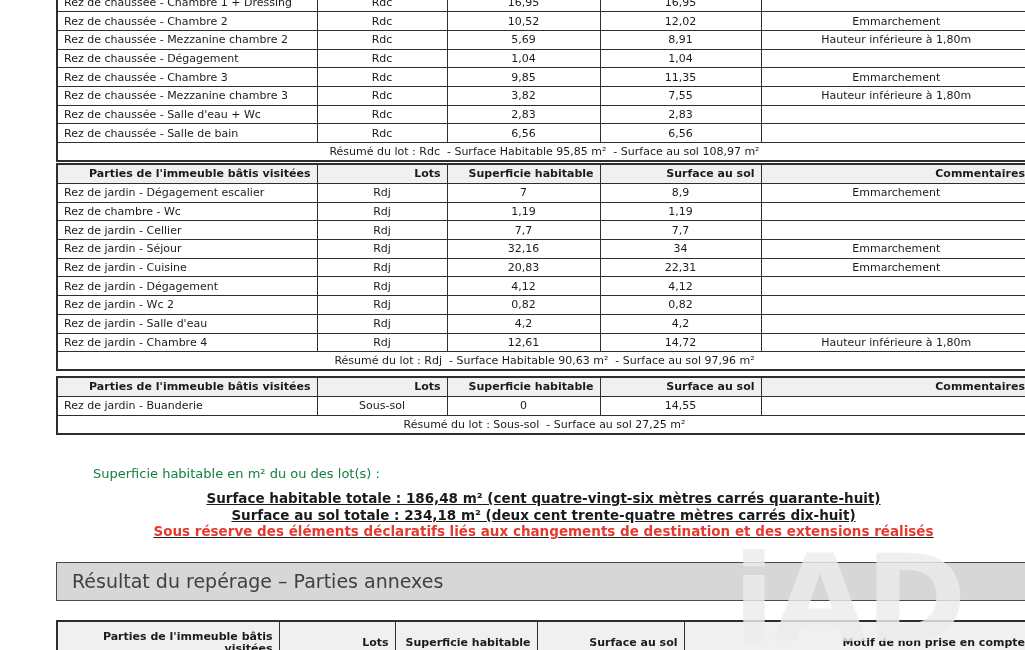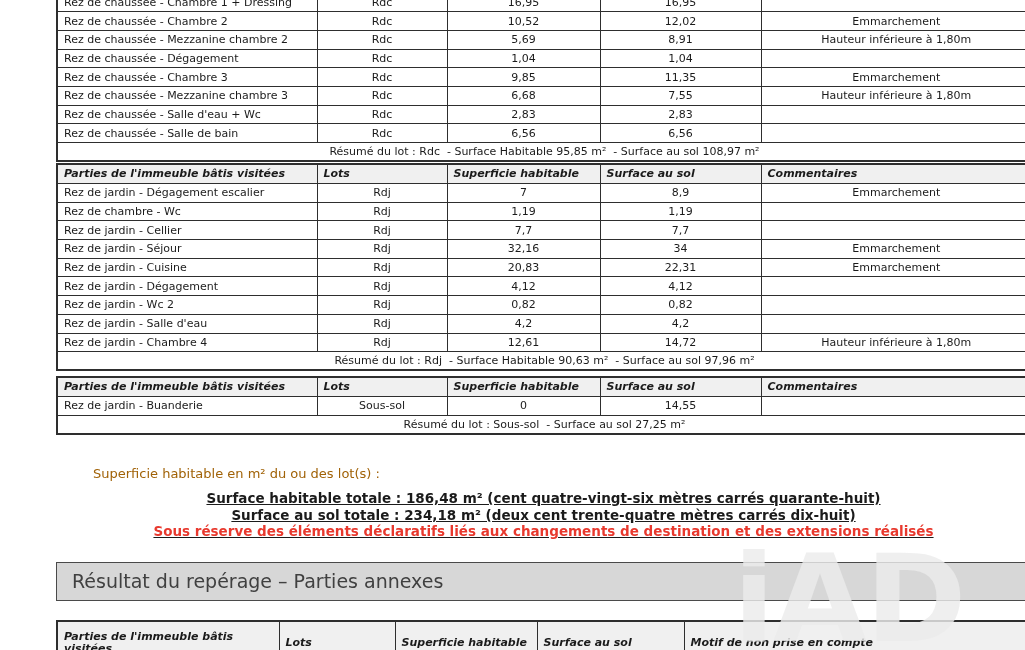--- a/index.html
+++ b/index.html
@@ -14,31 +14,31 @@
     position:absolute; left:35px; width:975px;
     border-collapse:collapse; table-layout:fixed;
     border:2px solid #2e2e2e; background:#fff;
   }
   .doc-table td, .doc-table th {
     border:1px solid #2e2e2e; font-size:11px; padding:0 6px;
     overflow:hidden; white-space:nowrap; vertical-align:middle; color:#1b1b1b;
   }
   .doc-table tbody tr { height:18.7px; }
   .doc-table thead tr { height:19.5px; }
-  .doc-table th { background:var(--hdrbg,#f0f0f0); font-weight:bold; text-align:left; white-space:normal; line-height:1.1;font-style:italic; }
+  .doc-table th { background:var(--hdrbg,#f0f0f0); font-weight:bold; text-align:right; white-space:normal; line-height:1.1; }
   .c0 { text-align:left; }
   .c1,.c2,.c3,.c4 { text-align:center; }
   .resume-cell { white-space:pre !important; text-align:center; font-size:11.5px; }
   #table1 { top:-8px; }
   #table2 { top:163px; }
   #table3 { top:376px; }
   #table4 { top:620px; }
   #table4 thead tr { height:44px; }
   .summary-intro {
-    position:absolute; left:72px; top:466px; font-size:13px; color:#a16207;
+    position:absolute; left:72px; top:466px; font-size:13px; color:#15803d;
   }
   .totals {
     position:absolute; left:35px; top:490px; width:975px;
     text-align:center; font-size:13.5px; font-weight:bold; line-height:16.5px; color:#1b1b1b;text-decoration:underline;
   }
   .totals .disclaimer { color:var(--red,#e8392e); }
   .section-bar {
     position:absolute; left:35px; top:562px; width:973px; height:39px;
     background:var(--barbg,#d7d7d7); border:1px solid #4a4a4a;
     font-size:19px; color:#404040; line-height:37px; padding-left:15px;
@@ -94,21 +94,21 @@
         <tr>
           <td class="c0">Rez de chaussée - Chambre 3</td>
           <td class="c1">Rdc</td>
           <td class="c2">9,85</td>
           <td class="c3">11,35</td>
           <td class="c4">Emmarchement</td>
         </tr>
         <tr>
           <td class="c0">Rez de chaussée - Mezzanine chambre 3</td>
           <td class="c1">Rdc</td>
-          <td class="c2">6,68</td>
+          <td class="c2">3,82</td>
           <td class="c3">7,55</td>
           <td class="c4">Hauteur inférieure à 1,80m</td>
         </tr>
         <tr>
           <td class="c0">Rez de chaussée - Salle d'eau + Wc</td>
           <td class="c1">Rdc</td>
           <td class="c2">2,83</td>
           <td class="c3">2,83</td>
           <td class="c4"></td>
         </tr>

